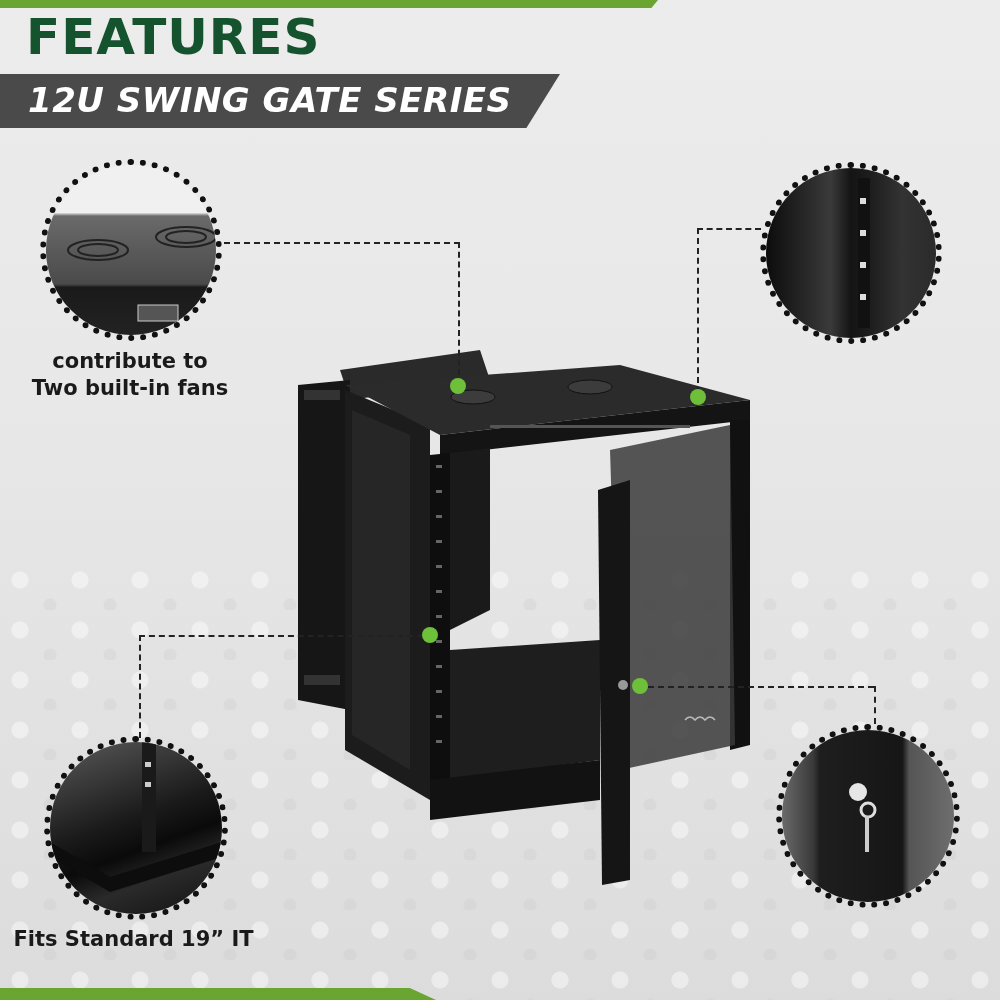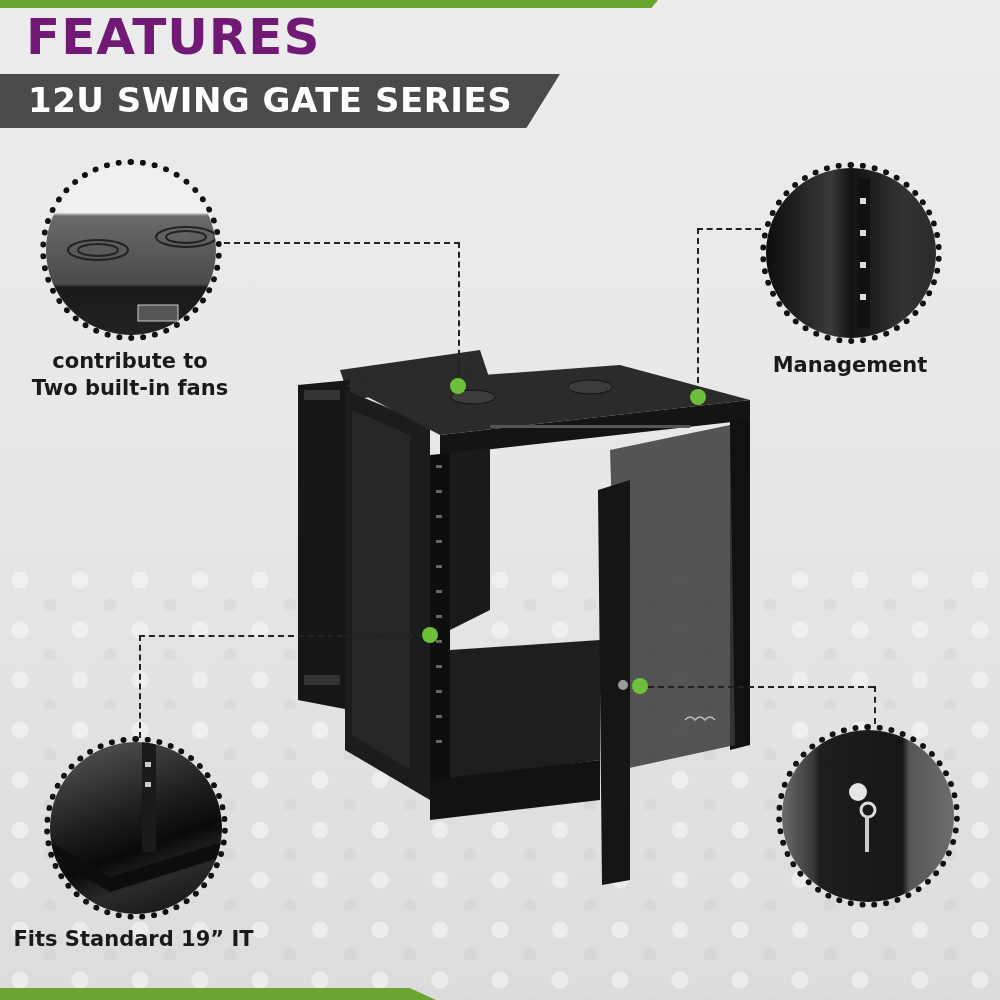--- a/index.html
+++ b/index.html
@@ -18,30 +18,30 @@
     opacity: 0.8;
   }
   .top-bar {
     position: absolute; left: 0; top: 0; width: 658px; height: 8px;
     background: #6aa431;
     clip-path: polygon(0 0, 100% 0, 99% 100%, 0 100%);
   }
   .title {
     position: absolute; left: 26px; top: 8px;
     font-family: "DejaVu Sans", sans-serif; font-weight: bold;
-    font-size: 50px; color: #701a75; letter-spacing: 1px;
+    font-size: 50px; color: #14532d; letter-spacing: 1px;
   }
   .subtitle-band {
     position: absolute; left: 0; top: 74px; width: 560px; height: 54px;
     background: #4a4a4a;
     clip-path: polygon(0 0, 100% 0, 94% 100%, 0 100%);
   }
   .subtitle {
     position: absolute; left: 28px; top: 80px;
-    font-family: "DejaVu Sans", sans-serif; font-weight: bold; 
+    font-family: "DejaVu Sans", sans-serif; font-weight: bold; font-style: italic;
     font-size: 34px; color: #ffffff; letter-spacing: 0.5px;
   }
   .bottom-bar {
     position: absolute; left: 0; bottom: 0; width: 436px; height: 12px;
     background: #6aa431;
     clip-path: polygon(0 0, 94% 0, 100% 100%, 0 100%);
   }
   .callout {
     position: absolute; border-radius: 50%;
     overflow: hidden;
@@ -184,21 +184,20 @@
 <div class="dash" style="left:648px;top:686px;width:226px;height:0;border-width:2px 0 0 0;"></div>
 <div class="dash" style="left:874px;top:686px;width:0;height:38px;border-width:0 0 0 2px;"></div>
 <div class="dot" style="left:632px;top:678px;"></div>
 
 <div class="caption" style="left:10px;top:348px;width:240px;">
   <div>contribute to</div>
   <div>Two built-in fans</div>
 </div>
 
 <div class="caption" style="left:750px;top:352px;width:200px;">
-  <div>Management</div>
 
 </div>
 
 <div class="caption" style="left:6px;top:926px;width:255px;">
   <div>Fits Standard 19” IT</div>
 </div>
 
 <div class="caption" style="left:760px;top:918px;width:210px;">
 </div>
 

